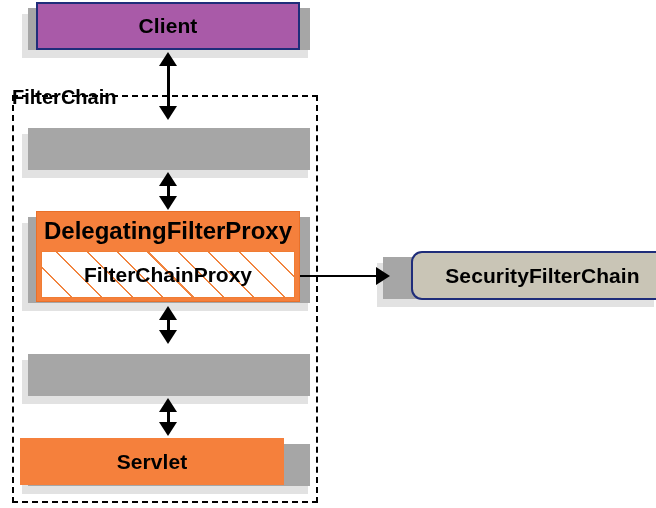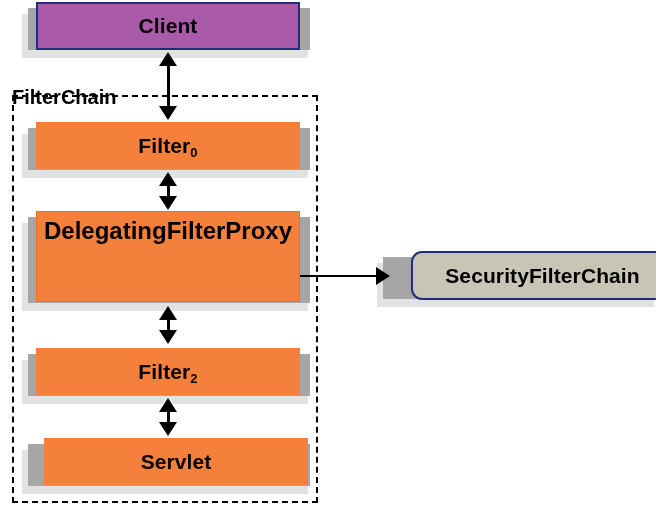--- a/index.html
+++ b/index.html
@@ -183,56 +183,53 @@
 
   <div class="filterchain-label" style="left:12px; top:86px;">FilterChain</div>
   <div class="filterchain-box" style="left:12px; top:95px; width:306px; height:408px;"></div>
 
   <div class="arrow-head ah-up" style="left:159px; top:52px;"></div>
   <div class="arrow-line-v" style="left:166.5px; top:60px; height:48px;"></div>
   <div class="arrow-head ah-down" style="left:159px; top:106px;"></div>
 
   <div class="shadow-light" style="left:22px; top:134px; width:286px; height:44px;"></div>
   <div class="shadow-dark" style="left:28px; top:128px; width:282px; height:42px;"></div>
-  <div class="node orange" style="left:36px; top:122px; width:264px; height:47px;">
-    <span><span>Filter</span><sub>0</sub></span>
-  </div>
 
   <div class="arrow-head ah-up" style="left:159px; top:172px;"></div>
   <div class="arrow-line-v" style="left:166.5px; top:180px; height:21px;"></div>
   <div class="arrow-head ah-down" style="left:159px; top:196px;"></div>
 
   <div class="shadow-light" style="left:22px; top:223px; width:286px; height:88px;"></div>
   <div class="shadow-dark" style="left:28px; top:217px; width:282px; height:86px;"></div>
   <div class="dfp" style="left:36px; top:211px; width:264px; height:91px;">
     <div class="dfp-title">DelegatingFilterProxy</div>
+    <div class="fcp">
+      <span class="fcp-label">FilterChainProxy</span>
+    </div>
   </div>
 
   <div class="arrow-line-h" style="left:300px; top:275px; width:76px;"></div>
   <div class="arrow-head ah-right" style="left:376px; top:267px;"></div>
 
   <div class="shadow-light" style="left:377px; top:263px; width:277px; height:44px;"></div>
   <div class="shadow-dark" style="left:383px; top:257px; width:273px; height:42px;"></div>
   <div class="node tan" style="left:411px; top:251px; width:263px; height:49px;border-radius:11px;">
     <span>SecurityFilterChain</span>
   </div>
 
   <div class="arrow-head ah-up" style="left:159px; top:306px;"></div>
   <div class="arrow-line-v" style="left:166.5px; top:314px; height:18px;"></div>
   <div class="arrow-head ah-down" style="left:159px; top:330px;"></div>
 
   <div class="shadow-light" style="left:22px; top:360px; width:286px; height:44px;"></div>
   <div class="shadow-dark" style="left:28px; top:354px; width:282px; height:42px;"></div>
-  <div class="node orange" style="left:36px; top:348px; width:264px; height:47px;">
-    <span><span>Filter</span><sub>2</sub></span>
-  </div>
 
   <div class="arrow-head ah-up" style="left:159px; top:398px;"></div>
   <div class="arrow-line-v" style="left:166.5px; top:406px; height:18px;"></div>
   <div class="arrow-head ah-down" style="left:159px; top:422px;"></div>
 
   <div class="shadow-light" style="left:22px; top:450px; width:286px; height:44px;"></div>
   <div class="shadow-dark" style="left:28px; top:444px; width:282px; height:42px;"></div>
-  <div class="node orange" style="left:44px; top:438px; width:264px; height:47px;">
+  <div class="node orange" style="left:20px; top:438px; width:264px; height:47px;">
     <span>Servlet</span>
   </div>
 
 </div>
 
 </body></html>

